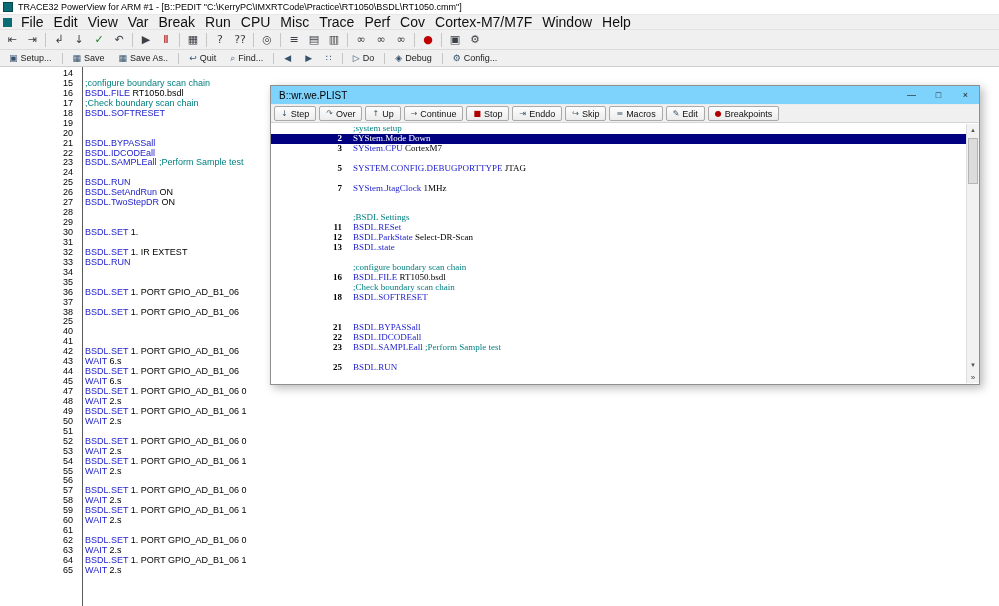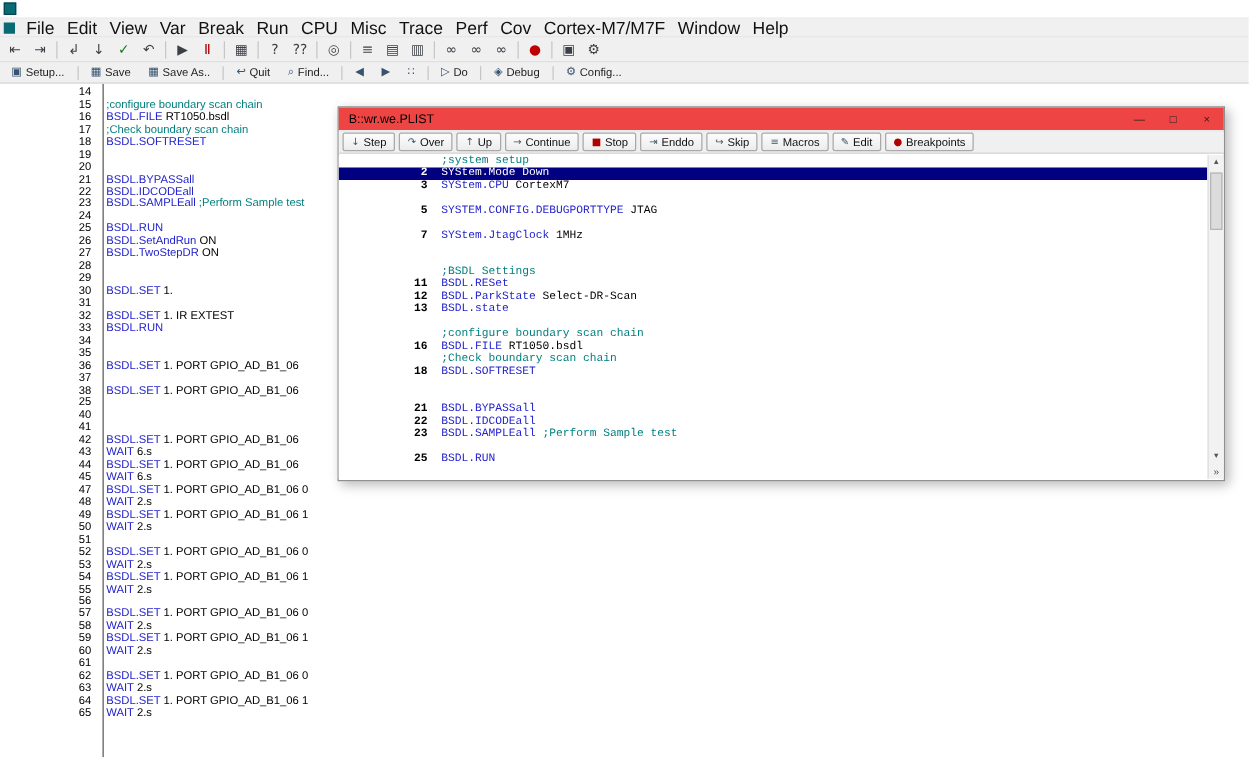--- a/index.html
+++ b/index.html
@@ -41,33 +41,33 @@
   .ed-row{display:flex;height:9.95px;line-height:9.95px;white-space:pre}
   .ed-num{width:78px;flex:none;text-align:right;padding-right:5px;color:#000}
   .ed-code{padding-left:7px;white-space:pre}
   .tok-cmd{color:#2222cc}
   .tok-arg{color:#000}
   .tok-com{color:#007f7f}
 
   
   .plist{position:absolute;left:270px;top:85px;width:710px;height:300px;background:#fff;
     border:1px solid #8f8f8f;box-shadow:3px 3px 9px rgba(0,0,0,.28);z-index:10}
-  .plist-titlebar{height:19px;display:flex;align-items:center;background:#ef4444;
+  .plist-titlebar{height:19px;display:flex;align-items:center;background:#7dd3fc;
     font-size:10px;color:#000;padding-left:8px;border-bottom:1px solid #ececec}
   .plist-title{flex:1;white-space:nowrap}
   .win-btn{width:27px;height:18px;display:flex;align-items:center;justify-content:center;
     font-size:9px;color:#222}
   .plist-toolbar{height:18px;background:#f0f0f0;display:flex;align-items:center;
     gap:3px;padding:0 3px;border-bottom:1px solid #d4d4d4}
   .pl-btn{display:inline-flex;align-items:center;gap:3px;height:15px;padding:0 6px;
     font-size:9px;color:#111;background:linear-gradient(#fdfdfd,#ececec);
     border:1px solid #a9a9a9;border-radius:2px}
   .pl-ic{font-size:8px;color:#3b5568;font-family:"DejaVu Sans",sans-serif}
   .plist-body{position:absolute;top:38px;left:0;right:13px;bottom:1px;overflow:hidden;
-    font-family:Liberation Mono, monospace;font-size:9px;background:#fff}
+    font-family:Liberation Serif, serif;font-size:9px;background:#fff}
   .pl-row{display:flex;height:9.95px;line-height:9.95px;white-space:pre}
   .pl-num{width:76px;flex:none;text-align:right;padding-right:5px;font-weight:bold;color:#000}
   .pl-code{padding-left:6px;white-space:pre}
   .pl-row.sel{background:#000080}
   .pl-row.sel span{color:#fff}
 
   
   .plist-scroll{position:absolute;top:38px;right:0;bottom:1px;width:13px;background:#f2f2f2;
     border-left:1px solid #ddd;display:flex;flex-direction:column}
   .sc-btn{height:12px;display:flex;align-items:center;justify-content:center;
@@ -77,20 +77,21 @@
     border:1px solid #b5b5b5}
   .sc-btn.corner{font-size:8px;color:#444}
 </style>
 </head>
 <body>
 
 <div class="app">
 
   <div class="titlebar">
     <span class="app-icon"></span>
+    <span class="title-text">TRACE32 PowerView for ARM #1 - [B::PEDIT "C:\KerryPC\IMXRTCode\Practice\RT1050\BSDL\RT1050.cmm"]</span>
   </div>
 
   <div class="menubar">
     <span class="child-icon"></span>
   <div class="menu-item">File</div>
       <div class="menu-item">Edit</div>
       <div class="menu-item">View</div>
       <div class="menu-item">Var</div>
       <div class="menu-item">Break</div>
       <div class="menu-item">Run</div>

